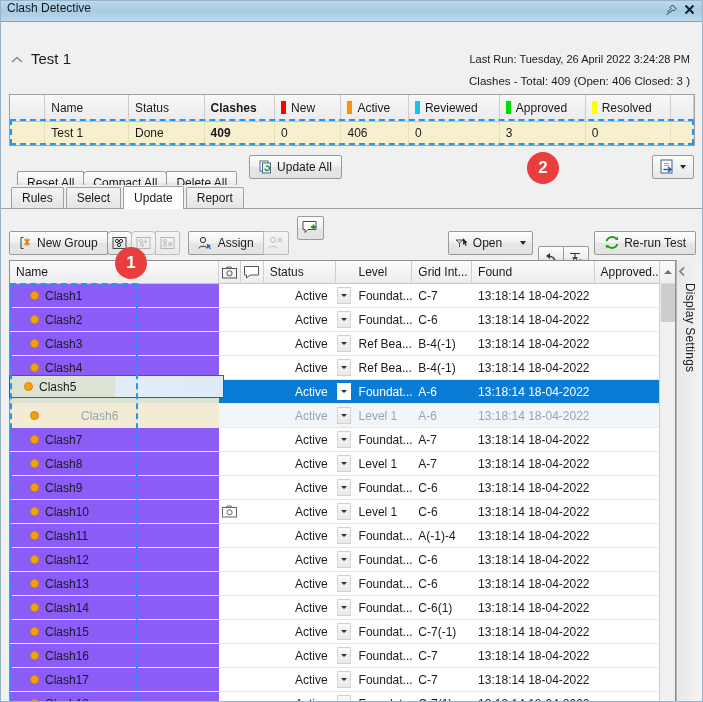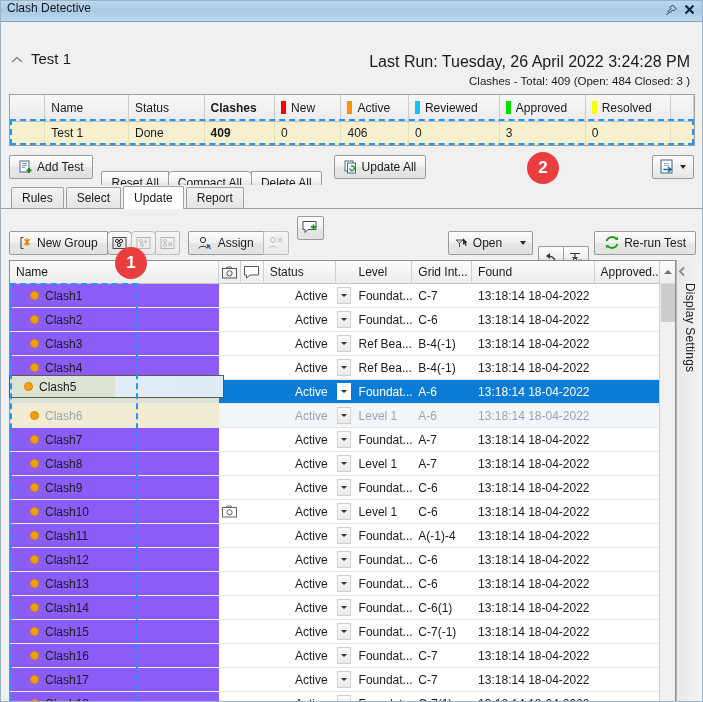--- a/index.html
+++ b/index.html
@@ -49,21 +49,21 @@
     position: absolute; left: 8px; top: 32px;
     width: 16px; height: 14px;
     color: #8a8a8a;
   }
   .test-name {
     position: absolute; left: 30px; top: 28px;
     font-size: 15px; color: #1a1a1a;
   }
   .lastrun {
     position: absolute; right: 12px; top: 31px;
-    font-size: 16px; color: #1a1a1a;
+    font-size: 11px; color: #1a1a1a;
   }
   .clashes-line {
     position: absolute; right: 12px; top: 53px;
     font-size: 11.5px; color: #1a1a1a;
   }
 
   
   .tests-wrap {
     position: absolute; left: 8px; top: 93px;
     width: 686px; height: 52px;
@@ -239,21 +239,21 @@
   .c-drop { width: 18px; justify-content:center; padding:0; border-right:none; }
   .c-level { width: 63px; }
   .c-grid { width: 63px; }
   .c-found { width: 130px; }
   .c-appr { width: 85px; }
 
   .grow.name-yellow .c-name { background: #8b5cf6; }
   .grow.sel { background: #0a7cd6; color: #ffffff; }
   .grow.sel .gc { color: #ffffff; }
   .grow.sel .c-name { background: #dde3d4; color:#1a1a1a; }
-  .grow.faded .gc { color: #9aa4ad; }
+  .grow.faded .gc { color: #9aa4ad; gap: 36px; }
   .grow.faded { background: #f2f6fb; }
   .grow.faded .c-name { background: #f3ecd4; }
 
   .dot {
     width: 9px; height: 9px; border-radius: 50%;
     background: #f5a009; border: 1px solid #d98700;
     display: inline-block; margin-right: 6px; margin-left: 14px;
     box-sizing: border-box; flex: none;
   }
   .dropbtn {
@@ -360,21 +360,21 @@
     <span class="collapse-arrow">
       <svg width="16" height="12" viewBox="0 0 16 12">
           <path d="M3 8 L8 3.5 L13 8" fill="none" stroke="#8a8a8a" stroke-width="1.6"></path>
         </svg>
     </span>
     <span class="test-name">Test 1</span>
     <span class="lastrun">
       <span>Last Run:</span>
       <span>Tuesday, 26 April 2022 3:24:28 PM</span>
     </span>
-    <span class="clashes-line">Clashes - Total:  409  (Open:  484  Closed:  3 )</span>
+    <span class="clashes-line">Clashes - Total:  409  (Open:  406  Closed:  3 )</span>
   </div>
 
   <div class="tests-wrap">
     <table class="tests-table">
       <colgroup id="tests-colgroup">
           <col style="width: 34px;">
           <col style="width: 82px;">
           <col style="width: 74px;">
           <col style="width: 69px;">
           <col style="width: 65px;">
@@ -410,28 +410,20 @@
             <td>3</td>
             <td>0</td>
             <td></td>
           </tr>
         </tbody>
     </table>
   </div>
   <div class="dashsel"></div>
 
   <div class="toolbar1">
-    <div class="btn">
-      <svg width="14" height="14" viewBox="0 0 14 14">
-        <rect x="1" y="1" width="9" height="11" fill="#fff" stroke="#4a6a86"></rect>
-        <path d="M3 3.5h5M3 5.5h5M3 7.5h3" stroke="#7a93a8"></path>
-        <path d="M10 8v5M7.5 10.5h5" stroke="#1a8a1a" stroke-width="2"></path>
-      </svg>
-      <span>Add Test</span>
-    </div>
     <div class="sp8"></div>
     <div class="btn-group">
       <div class="btn">
           <span>Reset All</span>
         </div>
       <div class="btn">
           <span>Compact All</span>
         </div>
       <div class="btn">
           <span>Delete All</span>

